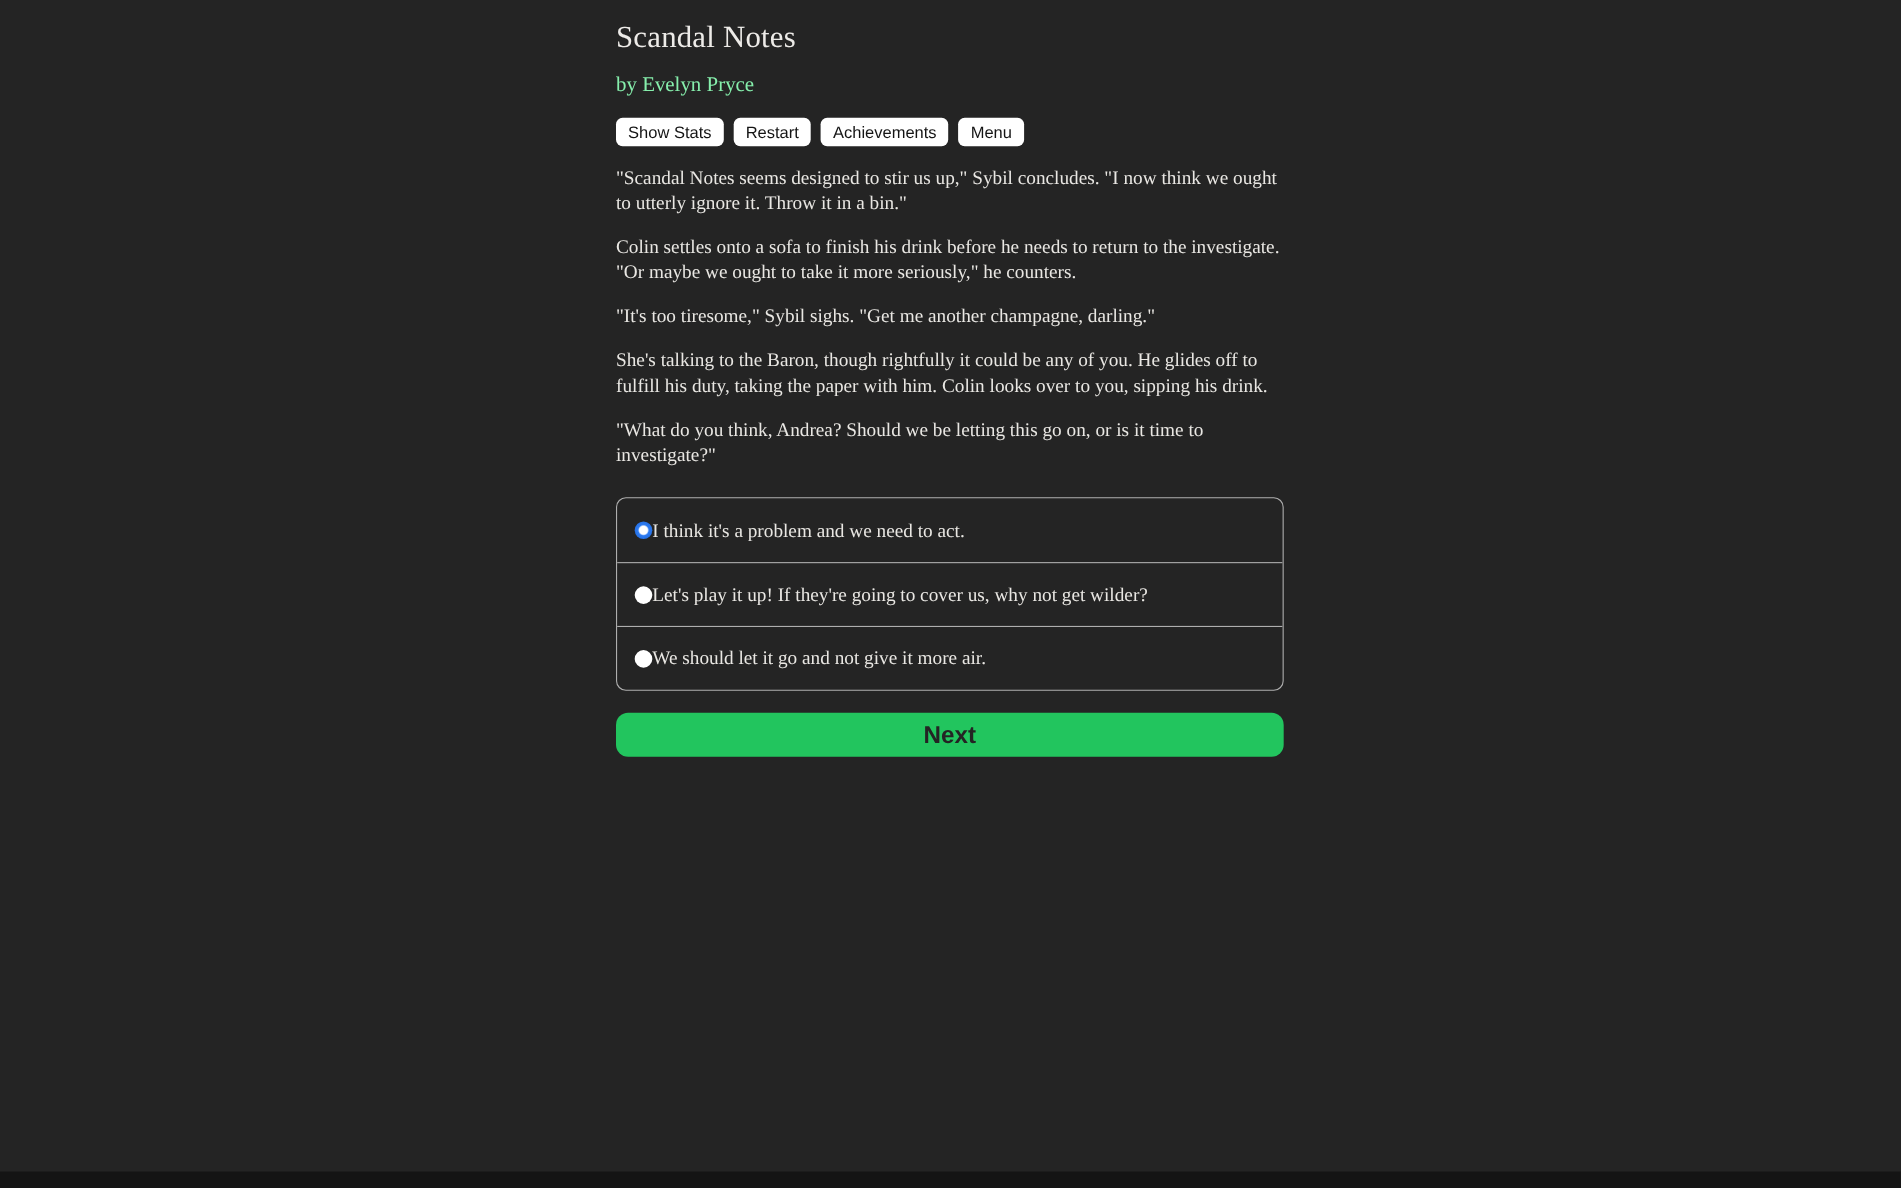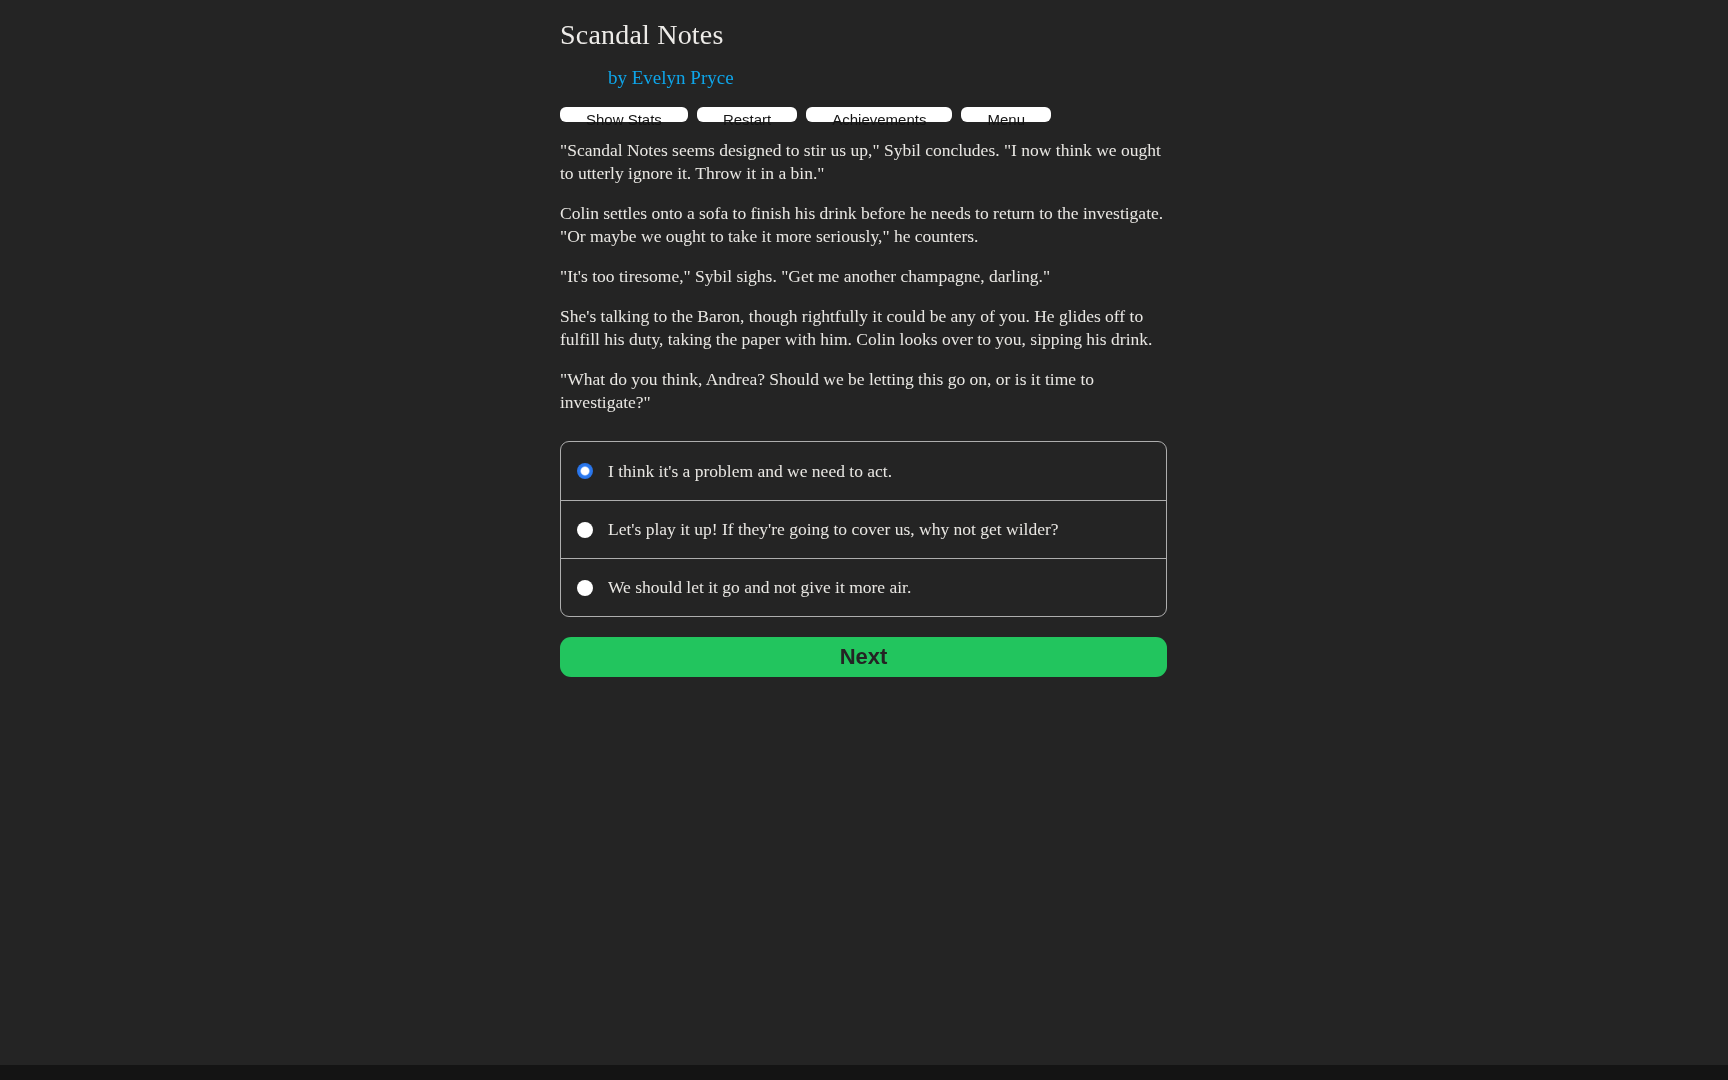--- a/index.html
+++ b/index.html
@@ -20,35 +20,34 @@
   .game-title {
     margin-top: 19px;
     font-size: 28px;
     font-weight: 400;
     letter-spacing: 0.2px;
     color: #edebe8;
   }
   .byline {
     margin-top: 16px;
     font-size: 19px;
-    color: #0ea5e9;
-    margin-left: 48px;
+    color: #86efac;
   }
   .toolbar {
     margin-top: 18px;
     display: flex;
     gap: 9px;
   }
   .toolbar button {
     background: #ffffff;
     color: #141414;
     border: none;
     border-radius: 6px;
-    height: 15px;
-    padding: 0 26px;
+    height: 26px;
+    padding: 0 11px;
     font-family: "Liberation Sans", sans-serif;
     font-size: 15px;
     line-height: 25px;
     cursor: pointer;
   }
   .story { margin-top: 6px; }
   .story p {
     margin-top: 17px;
     font-size: 17.5px;
     line-height: 23px;
@@ -59,21 +58,20 @@
     width: 100%;
     border: 1px solid #aeaeae;
     border-radius: 9px;
     overflow: hidden;
   }
   .choice-row {
     display: flex;
     align-items: center;
     height: 58px;
     padding-left: 16px;
-    gap: 15px;
     cursor: pointer;
   }
   .choice-row + .choice-row { border-top: 1px solid #aeaeae; }
   .radio {
     width: 16px;
     height: 16px;
     border-radius: 50%;
     background: #ffffff;
     flex: 0 0 16px;
   }

